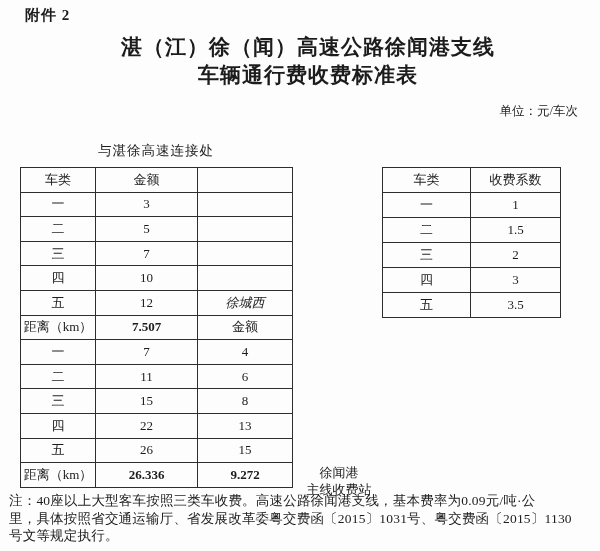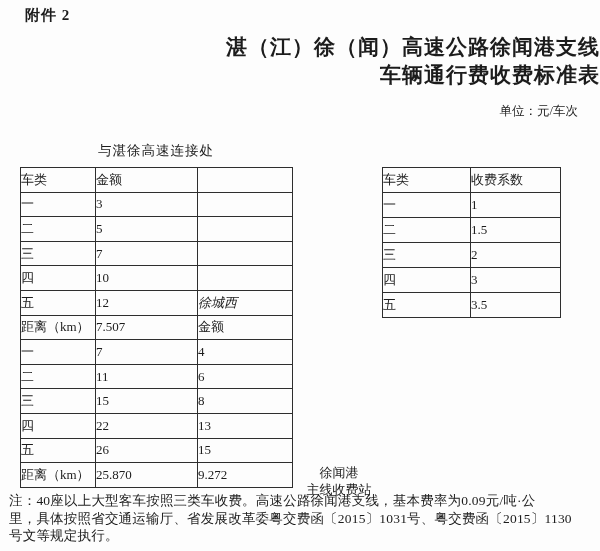--- a/index.html
+++ b/index.html
@@ -2,34 +2,34 @@
 <html><head>
 <meta charset="utf-8">
 <style>
   html,body{margin:0;padding:0;background:#e8e8e8;}
   .page{
     position:relative;width:600px;height:551px;background:#fdfdfd;
     font-family:"Liberation Serif","DejaVu Serif",serif;color:#1c1c1c;
     overflow:hidden;
   }
   .attach{position:absolute;left:25px;top:6px;font-size:15px;font-weight:bold;letter-spacing:1px;}
-  .title{position:absolute;left:16px;right:0;top:33px;text-align:right;font-weight:bold;font-size:21px;line-height:28px;letter-spacing:1px;}
+  .title{position:absolute;left:16px;right:0;top:33px;text-align:center;font-weight:bold;font-size:21px;line-height:28px;letter-spacing:1px;}
   .unit{position:absolute;right:22px;top:103px;font-size:12.5px;}
   .caption{position:absolute;left:20px;width:272px;top:142px;text-align:center;font-size:13.5px;letter-spacing:1px;}
   table.tbl{position:absolute;border-collapse:collapse;table-layout:fixed;}
   table.tbl td{
-    border:1px solid #2e2e2e;text-align:left;vertical-align:middle;
+    border:1px solid #2e2e2e;text-align:center;vertical-align:middle;
     font-size:13px;padding:0;overflow:hidden;
   }
   table.left{left:20px;top:167px;width:272px;}
   table.left td{height:23.6px;}
   table.right{left:382px;top:167px;width:178px;}
   table.right td{height:24px;}
   td.ghost{border:none;background:transparent;font-style:italic;}
-  .b{font-weight:normal;margin-top:28px;}
+  .b{font-weight:bold;margin-top:28px;}
   .station{position:absolute;left:293px;top:441px;width:92px;text-align:center;font-size:13px;line-height:17px;margin-top:23px;}
   .note{position:absolute;left:9px;top:492px;font-size:13.5px;line-height:17.6px;white-space:nowrap;letter-spacing:0.2px;}
 </style>
 </head>
 <body>
 
 <div class="page">
 
   <div class="attach">附件 2</div>
 
@@ -104,21 +104,21 @@
         <td>22</td>
         <td>13</td>
       </tr>
       <tr>
         <td>五</td>
         <td>26</td>
         <td>15</td>
       </tr>
       <tr>
         <td>距离（km）</td>
-        <td class="b">25.870</td>
+        <td class="b">26.336</td>
         <td class="b">9.272</td>
       </tr>
     </tbody>
   </table>
 
   <table class="tbl right">
     <colgroup>
         <col style="width:88px">
         <col style="width:90px">
       </colgroup>

